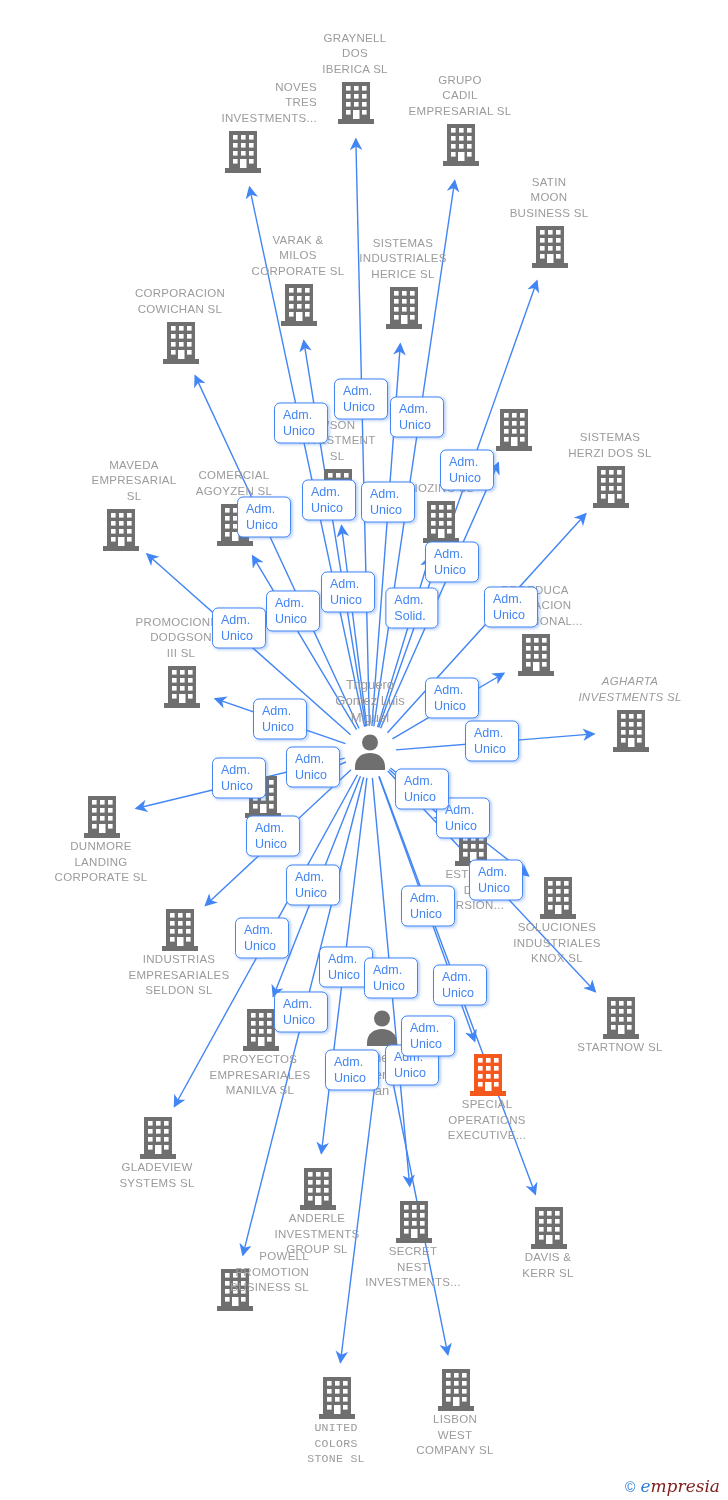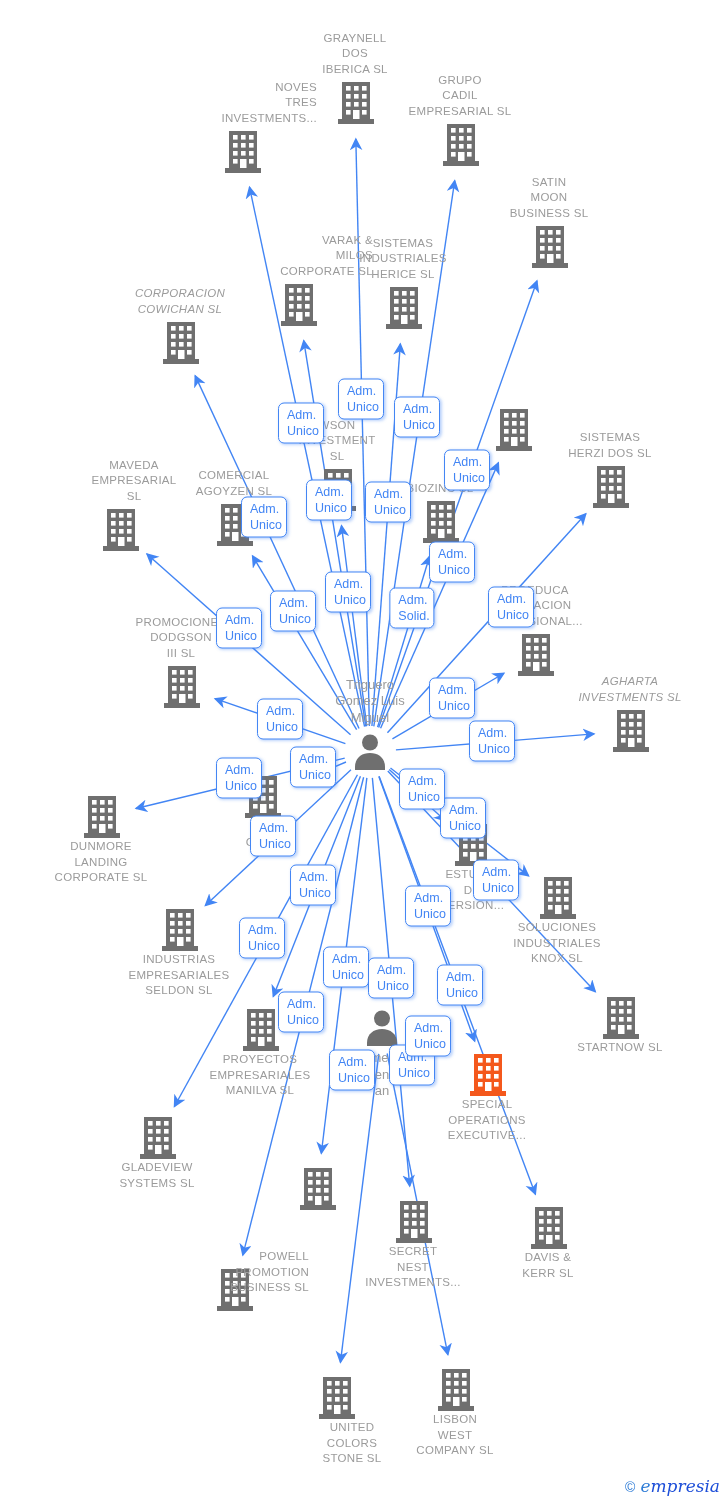--- a/index.html
+++ b/index.html
@@ -14,31 +14,31 @@
     text-align:center;font-size:11.5px;line-height:15.5px;letter-spacing:.3px;
     color:#9b9b9b;font-weight:400;
   }
   .person-name{
     position:absolute;width:120px;transform:translateX(-50%);z-index:2;
     text-align:center;font-size:13px;line-height:16.5px;color:#9b9b9b;
   }
   .badge{
     position:absolute;transform:translate(-50%,-50%);z-index:3;
     background:#ffffff;border:1.6px solid #4285f4;border-radius:6px;
-    padding:3px 4px 4px 8px;color:#4285f4;font-size:12.5px;line-height:16px;
+    padding:3px 12px 4px 8px;color:#4285f4;font-size:12.5px;line-height:16px;
     box-shadow:1px 1px 3px rgba(66,133,244,.35);white-space:nowrap;
   }
   #watermark{
     position:absolute;right:8px;bottom:4px;z-index:5;font-size:15px;
     display:flex;align-items:baseline;gap:5px;text-decoration:none;cursor:pointer;
   }
   #watermark .wm-c{color:#2d7bd6;font-size:14px;}
   #watermark .wm-brand{font-family:"DejaVu Serif", serif;font-style:italic;font-size:17px;}
   #watermark .wm-e{color:#2d7bd6;}
-  #watermark .wm-rest{color:#1d4ed8;}
+  #watermark .wm-rest{color:#7f1d1d;}
 </style>
 </head>
 <body>
 
 <div id="canvas">
   <svg id="edge-layer" width="728" height="1500">
       <defs>
         <marker id="arrow" markerWidth="10" markerHeight="10" refX="8" refY="4.5" orient="auto">
           <path d="M0,0 L9,4.5 L0,9 L2.6,4.5 Z" fill="#4285f4"></path>
         </marker>
@@ -172,21 +172,21 @@
         <rect x="13" y="14" width="4.6" height="4.6" fill="#fff"></rect>
         <rect x="21" y="14" width="4.6" height="4.6" fill="#fff"></rect>
         <rect x="29" y="14" width="4.6" height="4.6" fill="#fff"></rect>
         <rect x="13" y="22" width="4.6" height="4.6" fill="#fff"></rect>
         <rect x="21" y="22" width="4.6" height="4.6" fill="#fff"></rect>
         <rect x="29" y="22" width="4.6" height="4.6" fill="#fff"></rect>
         <rect x="13" y="30" width="4.6" height="4.6" fill="#fff"></rect>
         <rect x="29" y="30" width="4.6" height="4.6" fill="#fff"></rect>
         <rect x="20" y="30" width="6.5" height="9" fill="#fff"></rect>
       </svg></div>
-    <div class="co-label" style="left: 298px; top: 232.5px; text-align: right;">
+    <div class="co-label" style="left: 298px; top: 232.5px;">
       <div>VARAK &amp;</div>
       <div>MILOS</div>
       <div>CORPORATE SL</div>
     </div>
     <div class="node-icon" style="left: 403px; top: 308px;"><svg width="44" height="46" viewBox="0 0 44 46">
       <rect x="9" y="2" width="28" height="37" fill="#6f6f6f"></rect>
       <rect x="5" y="39" width="36" height="5" fill="#6f6f6f"></rect>
         <rect x="13" y="6" width="4.6" height="4.6" fill="#fff"></rect>
         <rect x="21" y="6" width="4.6" height="4.6" fill="#fff"></rect>
         <rect x="29" y="6" width="4.6" height="4.6" fill="#fff"></rect>
@@ -214,21 +214,21 @@
         <rect x="13" y="14" width="4.6" height="4.6" fill="#fff"></rect>
         <rect x="21" y="14" width="4.6" height="4.6" fill="#fff"></rect>
         <rect x="29" y="14" width="4.6" height="4.6" fill="#fff"></rect>
         <rect x="13" y="22" width="4.6" height="4.6" fill="#fff"></rect>
         <rect x="21" y="22" width="4.6" height="4.6" fill="#fff"></rect>
         <rect x="29" y="22" width="4.6" height="4.6" fill="#fff"></rect>
         <rect x="13" y="30" width="4.6" height="4.6" fill="#fff"></rect>
         <rect x="29" y="30" width="4.6" height="4.6" fill="#fff"></rect>
         <rect x="20" y="30" width="6.5" height="9" fill="#fff"></rect>
       </svg></div>
-    <div class="co-label" style="left: 180px; top: 286px; font-style: italic;">
+    <div class="co-label" style="left: 180px; top: 286px;">
       <div>CORPORACION</div>
       <div>COWICHAN SL</div>
     </div>
     <div class="node-icon" style="left: 513px; top: 430px;"><svg width="44" height="46" viewBox="0 0 44 46">
       <rect x="9" y="2" width="28" height="37" fill="#6f6f6f"></rect>
       <rect x="5" y="39" width="36" height="5" fill="#6f6f6f"></rect>
         <rect x="13" y="6" width="4.6" height="4.6" fill="#fff"></rect>
         <rect x="21" y="6" width="4.6" height="4.6" fill="#fff"></rect>
         <rect x="29" y="6" width="4.6" height="4.6" fill="#fff"></rect>
         <rect x="13" y="14" width="4.6" height="4.6" fill="#fff"></rect>
@@ -598,20 +598,25 @@
         <rect x="13" y="14" width="4.6" height="4.6" fill="#fff"></rect>
         <rect x="21" y="14" width="4.6" height="4.6" fill="#fff"></rect>
         <rect x="29" y="14" width="4.6" height="4.6" fill="#fff"></rect>
         <rect x="13" y="22" width="4.6" height="4.6" fill="#fff"></rect>
         <rect x="21" y="22" width="4.6" height="4.6" fill="#fff"></rect>
         <rect x="29" y="22" width="4.6" height="4.6" fill="#fff"></rect>
         <rect x="13" y="30" width="4.6" height="4.6" fill="#fff"></rect>
         <rect x="29" y="30" width="4.6" height="4.6" fill="#fff"></rect>
         <rect x="20" y="30" width="6.5" height="9" fill="#fff"></rect>
       </svg></div>
+    <div class="co-label" style="left: 317px; top: 1211px;">
+      <div>ANDERLE</div>
+      <div>INVESTMENTS</div>
+      <div>GROUP SL</div>
+    </div>
     <div class="node-icon" style="left: 413px; top: 1222px;"><svg width="44" height="46" viewBox="0 0 44 46">
       <rect x="9" y="2" width="28" height="37" fill="#6f6f6f"></rect>
       <rect x="5" y="39" width="36" height="5" fill="#6f6f6f"></rect>
         <rect x="13" y="6" width="4.6" height="4.6" fill="#fff"></rect>
         <rect x="21" y="6" width="4.6" height="4.6" fill="#fff"></rect>
         <rect x="29" y="6" width="4.6" height="4.6" fill="#fff"></rect>
         <rect x="13" y="14" width="4.6" height="4.6" fill="#fff"></rect>
         <rect x="21" y="14" width="4.6" height="4.6" fill="#fff"></rect>
         <rect x="29" y="14" width="4.6" height="4.6" fill="#fff"></rect>
         <rect x="13" y="22" width="4.6" height="4.6" fill="#fff"></rect>
@@ -676,21 +681,21 @@
         <rect x="13" y="14" width="4.6" height="4.6" fill="#fff"></rect>
         <rect x="21" y="14" width="4.6" height="4.6" fill="#fff"></rect>
         <rect x="29" y="14" width="4.6" height="4.6" fill="#fff"></rect>
         <rect x="13" y="22" width="4.6" height="4.6" fill="#fff"></rect>
         <rect x="21" y="22" width="4.6" height="4.6" fill="#fff"></rect>
         <rect x="29" y="22" width="4.6" height="4.6" fill="#fff"></rect>
         <rect x="13" y="30" width="4.6" height="4.6" fill="#fff"></rect>
         <rect x="29" y="30" width="4.6" height="4.6" fill="#fff"></rect>
         <rect x="20" y="30" width="6.5" height="9" fill="#fff"></rect>
       </svg></div>
-    <div class="co-label" style="left: 352px; top: 1420px;">
+    <div class="co-label" style="left: 336px; top: 1420px; font-family: Liberation Mono, monospace;">
       <div>UNITED</div>
       <div>COLORS</div>
       <div>STONE SL</div>
     </div>
     <div class="node-icon" style="left: 455px; top: 1390px;"><svg width="44" height="46" viewBox="0 0 44 46">
       <rect x="9" y="2" width="28" height="37" fill="#6f6f6f"></rect>
       <rect x="5" y="39" width="36" height="5" fill="#6f6f6f"></rect>
         <rect x="13" y="6" width="4.6" height="4.6" fill="#fff"></rect>
         <rect x="21" y="6" width="4.6" height="4.6" fill="#fff"></rect>
         <rect x="29" y="6" width="4.6" height="4.6" fill="#fff"></rect>

